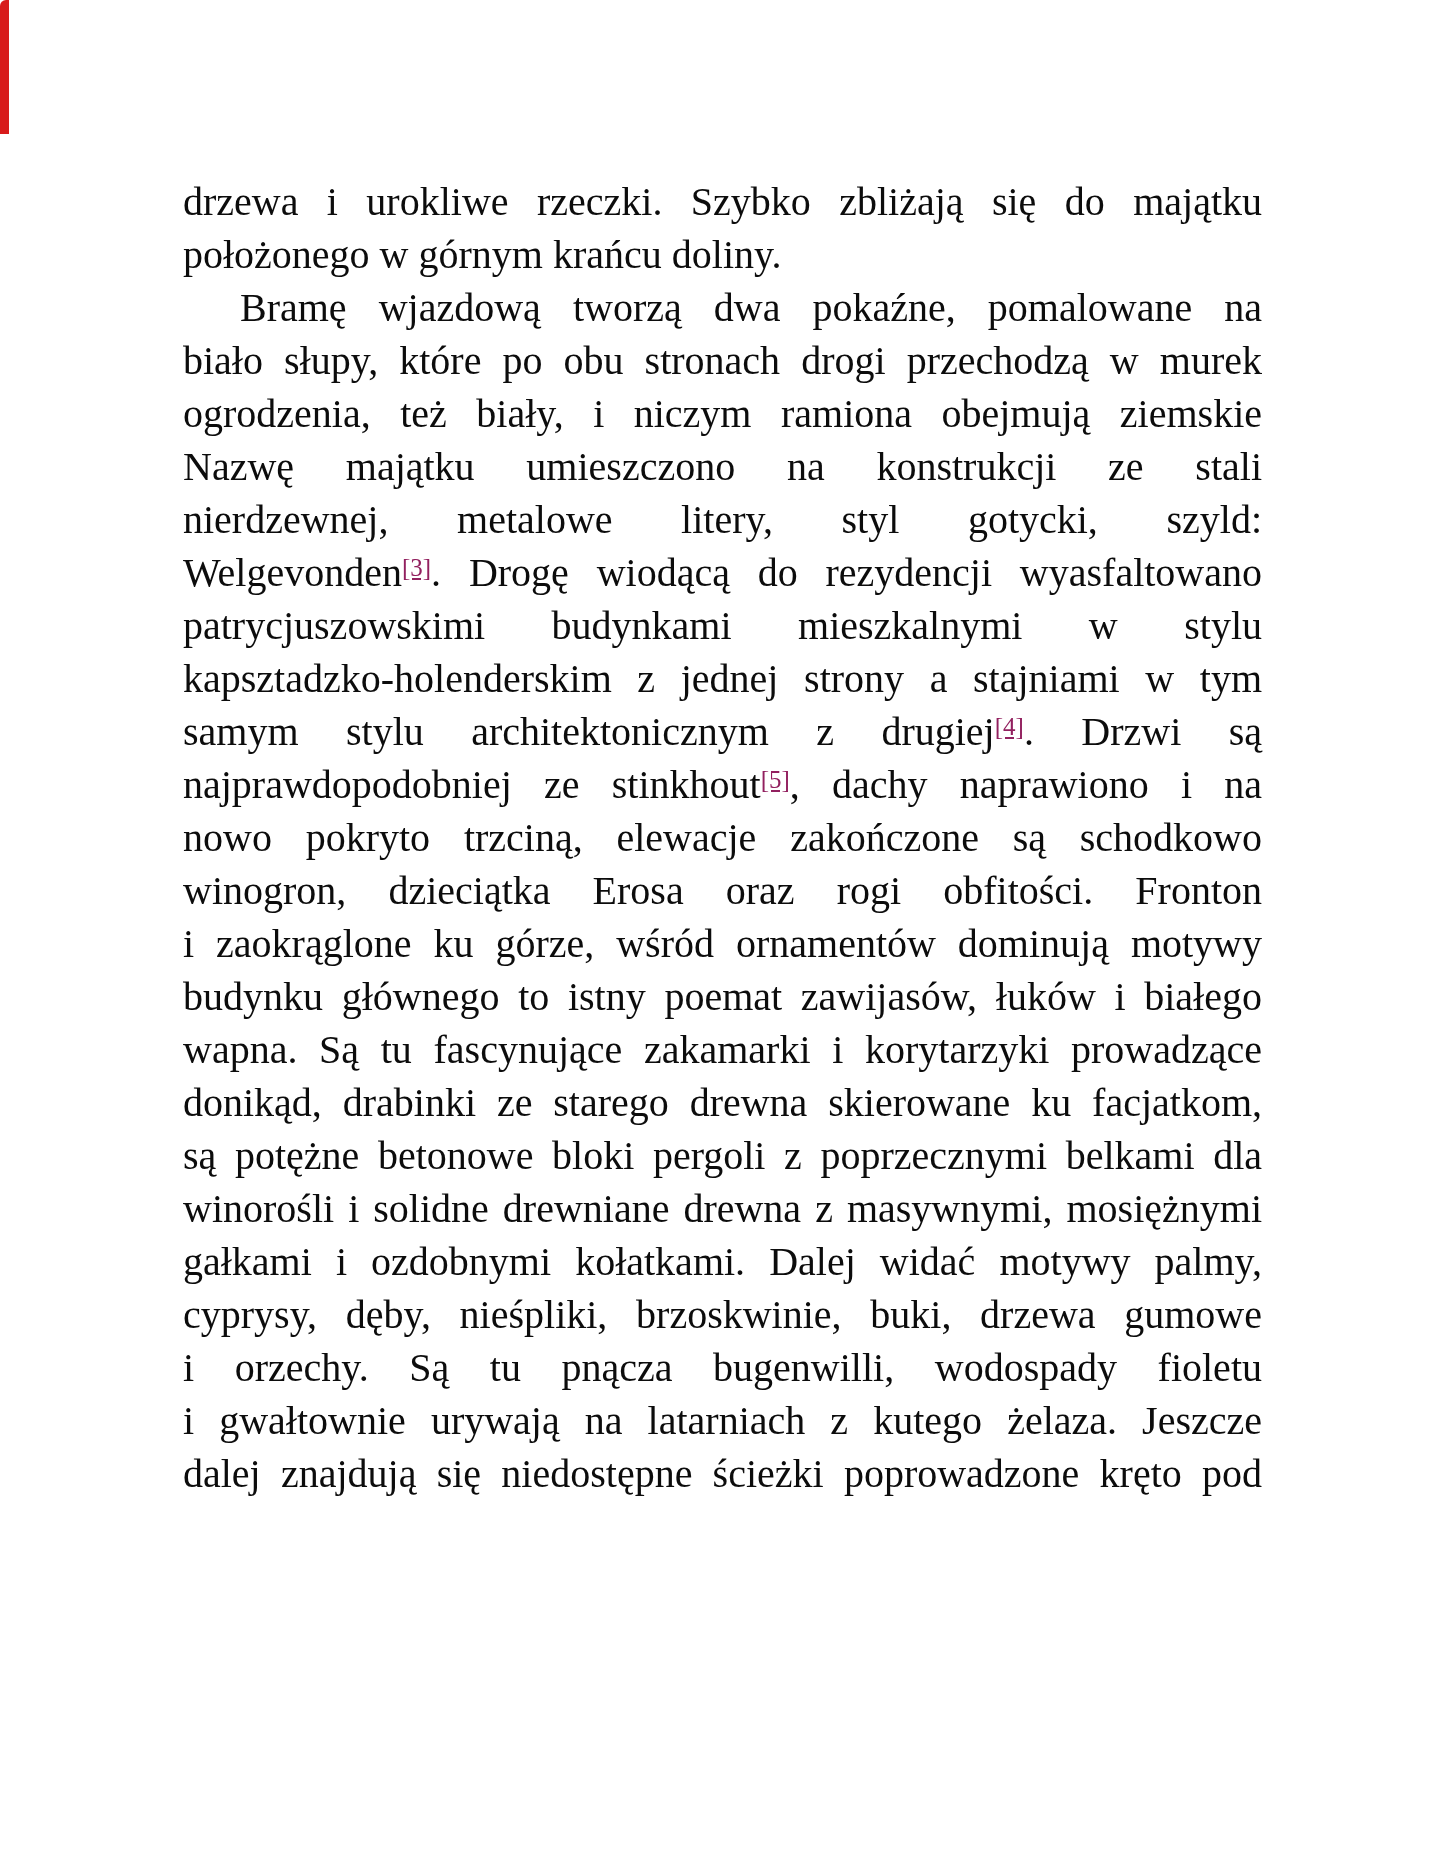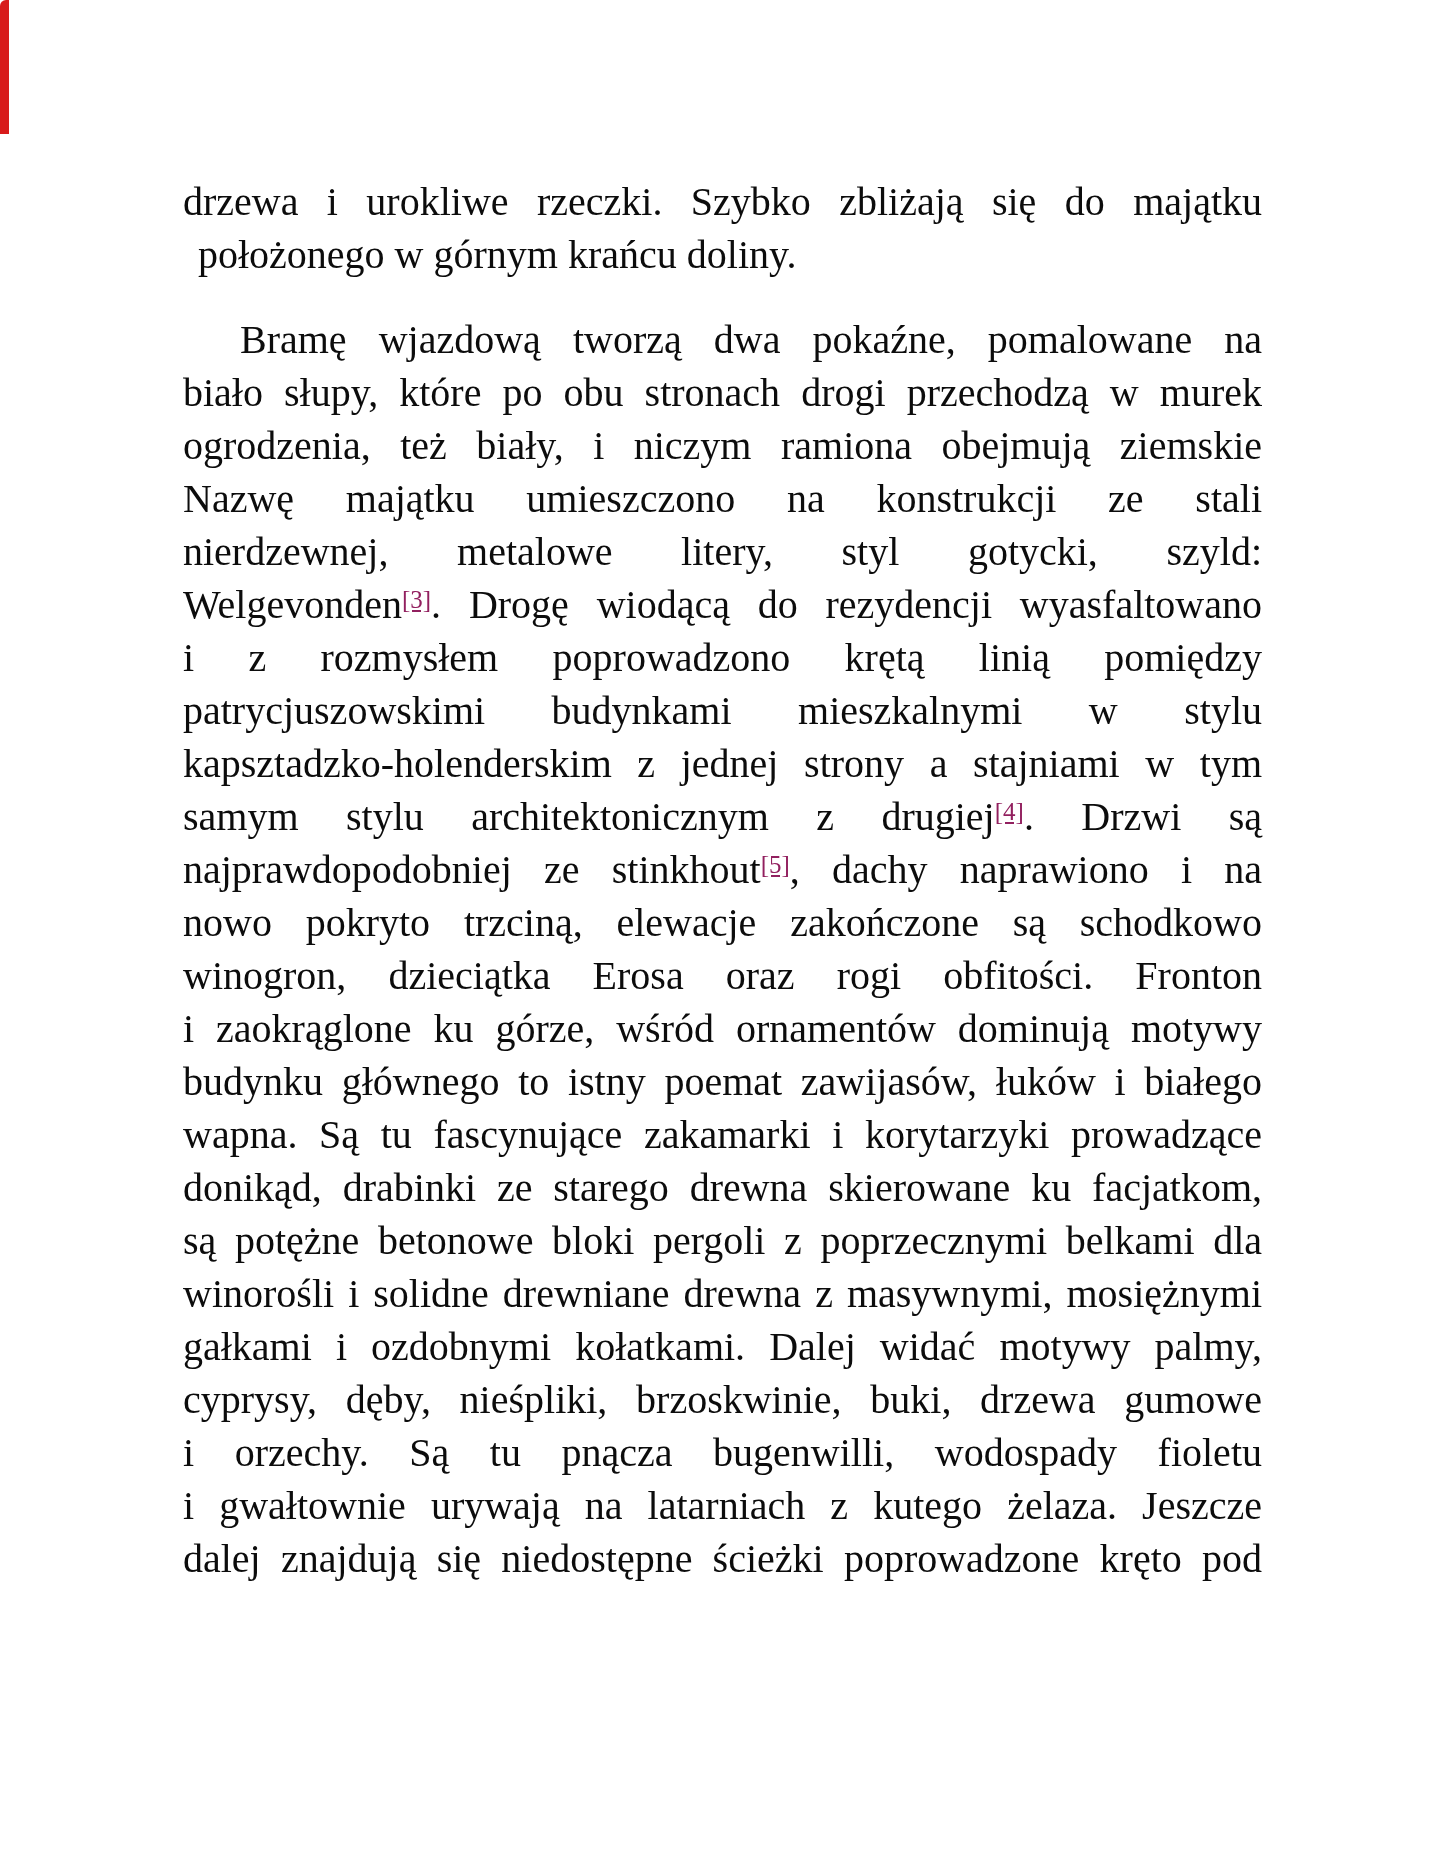--- a/index.html
+++ b/index.html
@@ -34,25 +34,23 @@
     line-height: 53px;
   }
   .line {
     height: 53px;
     text-align: justify;
     text-align-last: justify;
     text-justify: inter-word;
   }
   .line.end {
     text-align-last: left;
-    margin-left: 15px;
   }
   .line.indent {
     text-indent: 57px;
-    margin-top: 32px;
   }
   .seg {
     
   }
   .ref {
     position: relative;
     top: -10px;
     font-size: 25px;
     line-height: 0;
     color: var(--ref-color, #92205f);
@@ -67,21 +65,20 @@
   <div class="bookmark"></div>
   <div class="text-block" id="text-block">
       <div class="line"><span class="seg">drzewa i urokliwe rzeczki. Szybko zbliżają się do majątku</span></div>
       <div class="line end"><span class="seg">położonego w górnym krańcu doliny.</span></div>
       <div class="line indent"><span class="seg">Bramę wjazdową tworzą dwa pokaźne, pomalowane na</span></div>
       <div class="line"><span class="seg">biało słupy, które po obu stronach drogi przechodzą w murek</span></div>
       <div class="line"><span class="seg">ogrodzenia, też biały, i niczym ramiona obejmują ziemskie</span></div>
       <div class="line"><span class="seg">Nazwę majątku umieszczono na konstrukcji ze stali</span></div>
       <div class="line"><span class="seg">nierdzewnej, metalowe litery, styl gotycki, szyld:</span></div>
       <div class="line"><span class="seg">Welgevonden</span><a class="ref">[3]</a><span class="seg">. Drogę wiodącą do rezydencji wyasfaltowano</span></div>
-      <div class="line"><span class="seg">i z rozmysłem poprowadzono krętą linią pomiędzy</span></div>
       <div class="line"><span class="seg">patrycjuszowskimi budynkami mieszkalnymi w stylu</span></div>
       <div class="line"><span class="seg">kapsztadzko-holenderskim z jednej strony a stajniami w tym</span></div>
       <div class="line"><span class="seg">samym stylu architektonicznym z drugiej</span><a class="ref">[4]</a><span class="seg">. Drzwi są</span></div>
       <div class="line"><span class="seg">najprawdopodobniej ze stinkhout</span><a class="ref">[5]</a><span class="seg">, dachy naprawiono i na</span></div>
       <div class="line"><span class="seg">nowo pokryto trzciną, elewacje zakończone są schodkowo</span></div>
       <div class="line"><span class="seg">winogron, dzieciątka Erosa oraz rogi obfitości. Fronton</span></div>
       <div class="line"><span class="seg">i zaokrąglone ku górze, wśród ornamentów dominują motywy</span></div>
       <div class="line"><span class="seg">budynku głównego to istny poemat zawijasów, łuków i białego</span></div>
       <div class="line"><span class="seg">wapna. Są tu fascynujące zakamarki i korytarzyki prowadzące</span></div>
       <div class="line"><span class="seg">donikąd, drabinki ze starego drewna skierowane ku facjatkom,</span></div>

